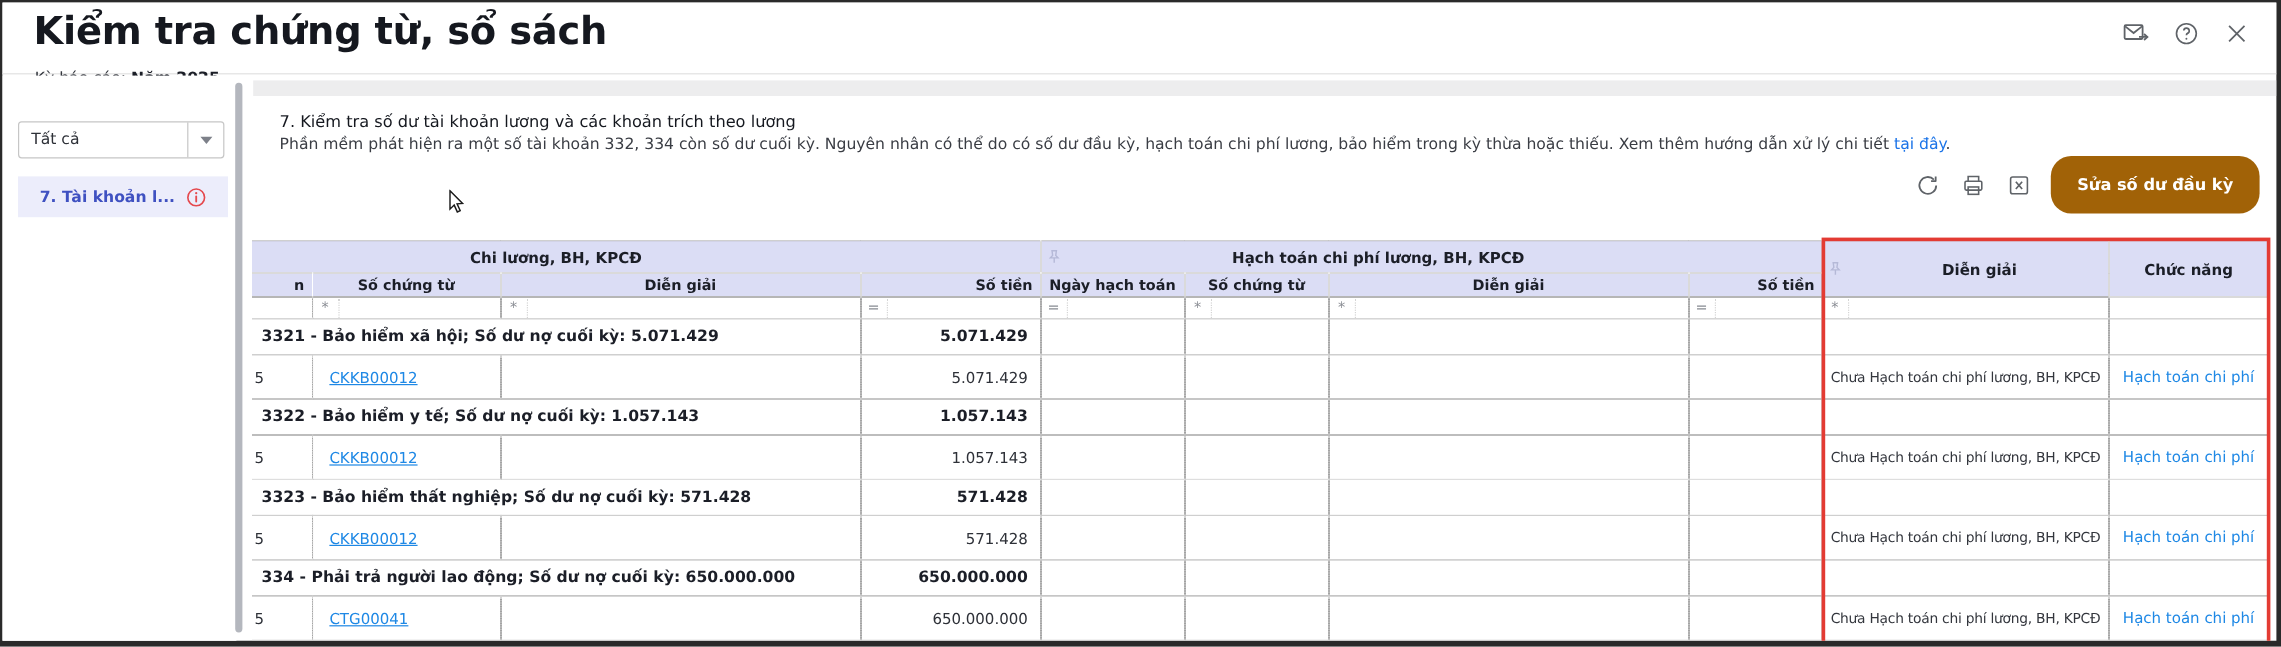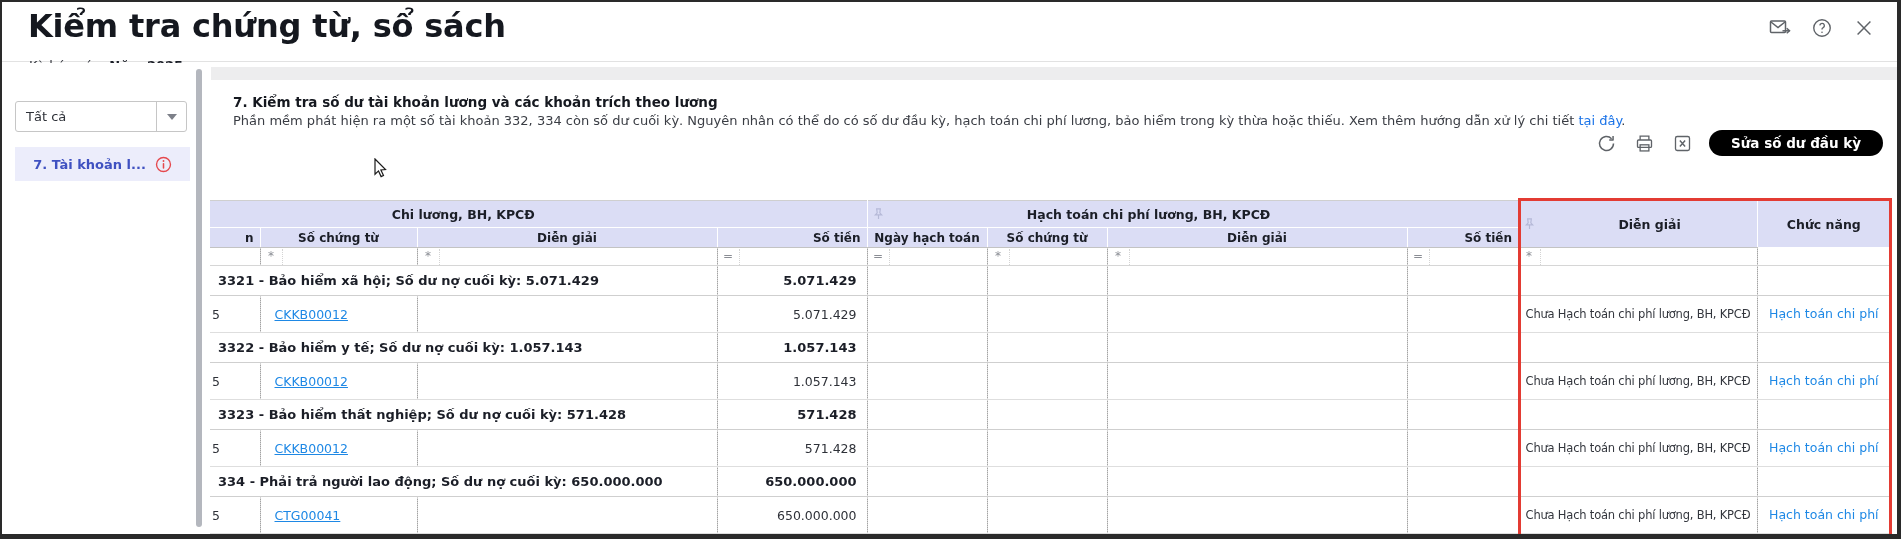--- a/index.html
+++ b/index.html
@@ -22,26 +22,26 @@
   .sidebar { position:absolute; left:0; top:61px; width:195px; height:478px; background:#fff; }
   .dropdown { position:absolute; left:13px; top:38px; width:172px; height:31px; border:1px solid #c6c6c6; border-radius:3px; background:#fff; display:flex; align-items:center; }
   .dropdown .dd-text { flex:1; padding-left:10px; font-size:13px; color:#2e3138; }
   .dropdown .dd-caret { width:30px; height:100%; border-left:1px solid #c6c6c6; display:flex; align-items:center; justify-content:center; }
   .caret { width:0; height:0; border-left:5px solid transparent; border-right:5px solid transparent; border-top:6px solid #7d8089; }
   .side-item { position:absolute; left:13px; top:84px; width:175px; height:34px; background:#ecedfb; display:flex; align-items:center; justify-content:center; gap:9px; cursor:pointer; }
   .side-item .lbl { font-size:13px; font-weight:700; color:#3f51c1; }
   .vscroll { position:absolute; left:194px; top:67px; width:6px; height:458px; background:#b4b7be; border-radius:3px; }
   
   .topstrip { position:absolute; left:209px; top:65px; width:1686px; height:13px; background:#ededee; }
-  .sec-title { position:absolute; left:231px; top:92px; font-size:13.5px; font-weight:700; color:#15181f; }
+  .sec-title { position:absolute; left:231px; top:92px; font-size:13.5px; font-weight:400; color:#15181f; }
   .sec-desc { position:absolute; left:231px; top:111px; font-size:13px; color:#3a3d44; width:1500px; white-space:nowrap; }
   .sec-desc a { color:#1a73e8; text-decoration:none; cursor:pointer; }
   .tools { position:absolute; right:14px; top:128px; display:flex; align-items:center; gap:16px; }
   .tool-ic { width:22px; height:22px; display:flex; align-items:center; justify-content:center; cursor:pointer; }
-  .fix-btn { height:26px; padding:0 22px; background:#000000; color:#fff; border:none; border-radius:17px; font-size:13.5px; font-weight:700; font-family:inherit; cursor:pointer; }
+  .fix-btn { height:48px; padding:0 22px; background:#a16207; color:#fff; border:none; border-radius:17px; font-size:13.5px; font-weight:700; font-family:inherit; cursor:pointer; }
   
   .grid-wrap { position:absolute; left:208px; top:198px; }
   table { border-collapse:collapse; table-layout:fixed; width:1680px; font-size:12.5px; background:#a3a3a3; }
   th,td { overflow:hidden; }
   thead th { background:#dbddf5; border-right:1px solid #fff; border-bottom:1px solid #fff; font-weight:700; color:#1b1e27; vertical-align:middle; position:relative; }
   tr.h-group th { height:27px; font-size:12.5px; text-align:center; border-top:1px solid #cfcfcf; }
   tr.h-group th.gh-left { padding-right:150px; }
   tr.h-group th.gh-mid { padding-right:88px; }
   tr.h-cols th { height:20px; font-size:12px; text-align:center; padding:0 6px; border-bottom:1px solid #c3c3c3; }
   tr.h-cols th.num { text-align:right; }

